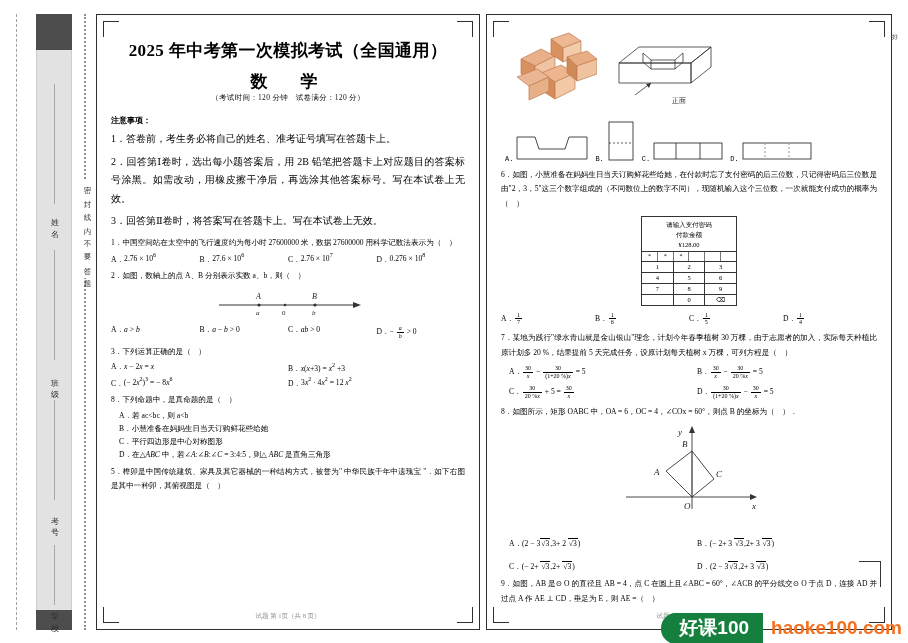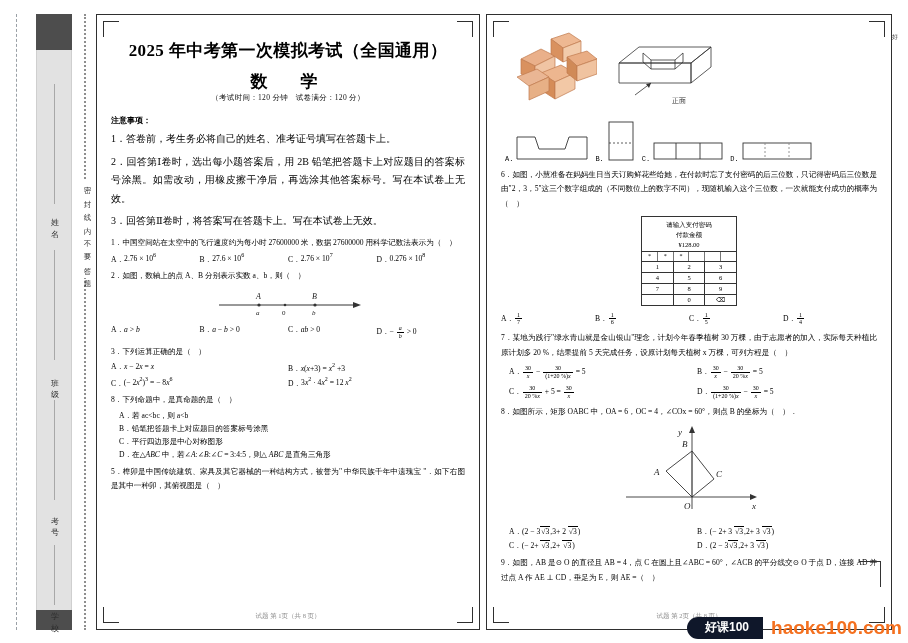--- a/index.html
+++ b/index.html
@@ -242,23 +242,23 @@
   }
 
   .watermark {
     position: absolute;
     right: 0; bottom: 0;
     display: flex;
     align-items: center;
     height: 30px;
   }
   .wm-badge {
-    background: #0f172a;
+    background: #15803d;
     color: #fff;
-    font-size: 12px;
+    font-size: 19px;
     font-weight: bold;
     padding: 2px 14px 3px 18px;
     border-radius: 15px 0 0 15px;
     letter-spacing: 0px;
     font-family: "Liberation Sans", sans-serif;
   }
   .wm-text {
     color: #f4701f;
     font-size: 19px;
     font-weight: bold;
@@ -350,21 +350,21 @@
         <div><span>B．</span><span><i class="m">x</i>(<i class="m">x</i>+3) = <i class="m">x</i><sup>2</sup> +3</span></div>
       </div>
       <div class="opts two">
         <div><span>C．</span><span>(− 2<i class="m">x</i><sup>2</sup>)<sup>3</sup> = − 8<i class="m">x</i><sup>6</sup></span></div>
         <div><span>D．</span><span>3<i class="m">x</i><sup>2</sup> · 4<i class="m">x</i><sup>2</sup> = 12 <i class="m">x</i><sup>2</sup></span></div>
       </div>
 
       <div class="q">8．下列命题中，是真命题的是（　）</div>
       <div class="opts stack">
         <div class="opt-ind"><span>A．</span><span>若 ac&lt;bc，则 a&lt;b</span></div>
-        <div class="opt-ind"><span>B．</span><span>铅笔把答题卡上对应题目的答案标号涂黑</span></div>
+        <div class="opt-ind"><span>B．</span><span>小慧准备在妈妈生日当天订购鲜花些给她</span></div>
         <div class="opt-ind"><span>C．</span><span>平行四边形是中心对称图形</span></div>
         <div class="opt-ind"><span>D．</span><span>在△<i class="m">ABC</i> 中，若∠<i class="m">A</i>:∠<i class="m">B</i>:∠<i class="m">C</i> = 3:4:5，则△ <i class="m">ABC</i> 是直角三角形</span></div>
       </div>
 
       <div class="q">5．榫卯是中国传统建筑、家具及其它器械的一种结构方式，被誉为" 中华民族千年中遗瑰宝 "．如下右图是其中一种卯，其俯视图是（　）</div>
 
       <div class="footer-page">试题 第 1页（共 8 页）</div>
     </div>
   </div>
 
@@ -514,25 +514,25 @@
           <polygon points="78,74 100,56 78,28 52,48" fill="none" stroke="#333" stroke-width="0.9"></polygon>
           <line x1="78" y1="28" x2="78" y2="74" stroke="#333" stroke-width="0.6"></line>
           <text x="68" y="24" font-size="9" font-style="italic" fill="#222">B</text>
           <text x="102" y="54" font-size="9" font-style="italic" fill="#222">C</text>
           <text x="40" y="52" font-size="9" font-style="italic" fill="#222">A</text>
           <text x="70" y="86" font-size="9" font-style="italic" fill="#222">O</text>
           <text x="138" y="86" font-size="9" font-style="italic" fill="#222">x</text>
           <text x="64" y="12" font-size="9" font-style="italic" fill="#222">y</text>
         </svg>
       </div>
-      <div class="opts two" style="margin-top:8px;">
+      <div class="opts two" style="margin-top:20px;">
         <div class="opt-ind"><span>A．</span><span>(2 − 3<span class="rad">√3</span>,3+ 2 <span class="rad">√3</span>)</span></div>
         <div class="opt-ind"><span>B．</span><span>(− 2+ 3 <span class="rad">√3</span>,2+ 3 <span class="rad">√3</span>)</span></div>
       </div>
-      <div class="opts two" style="margin-top:4px;">
+      <div class="opts two" style="margin-top:13px;">
         <div class="opt-ind"><span>C．</span><span>(− 2+ <span class="rad">√3</span>,2+ <span class="rad">√3</span>)</span></div>
         <div class="opt-ind"><span>D．</span><span>(2 − 3<span class="rad">√3</span>,2+ 3 <span class="rad">√3</span>)</span></div>
       </div>
 
       <div class="q">9．如图，AB 是⊙ O 的直径且 AB = 4，点 C 在圆上且∠ABC = 60°，∠ACB 的平分线交⊙ O 于点 D，连接 AD 并过点 A 作 AE ⊥ CD，垂足为 E，则 AE =（　）</div>
 
       <div class="br-corner"></div>
       <div class="footer-page">试题 第 2页（共 8 页）</div>
     </div>
   </div>

